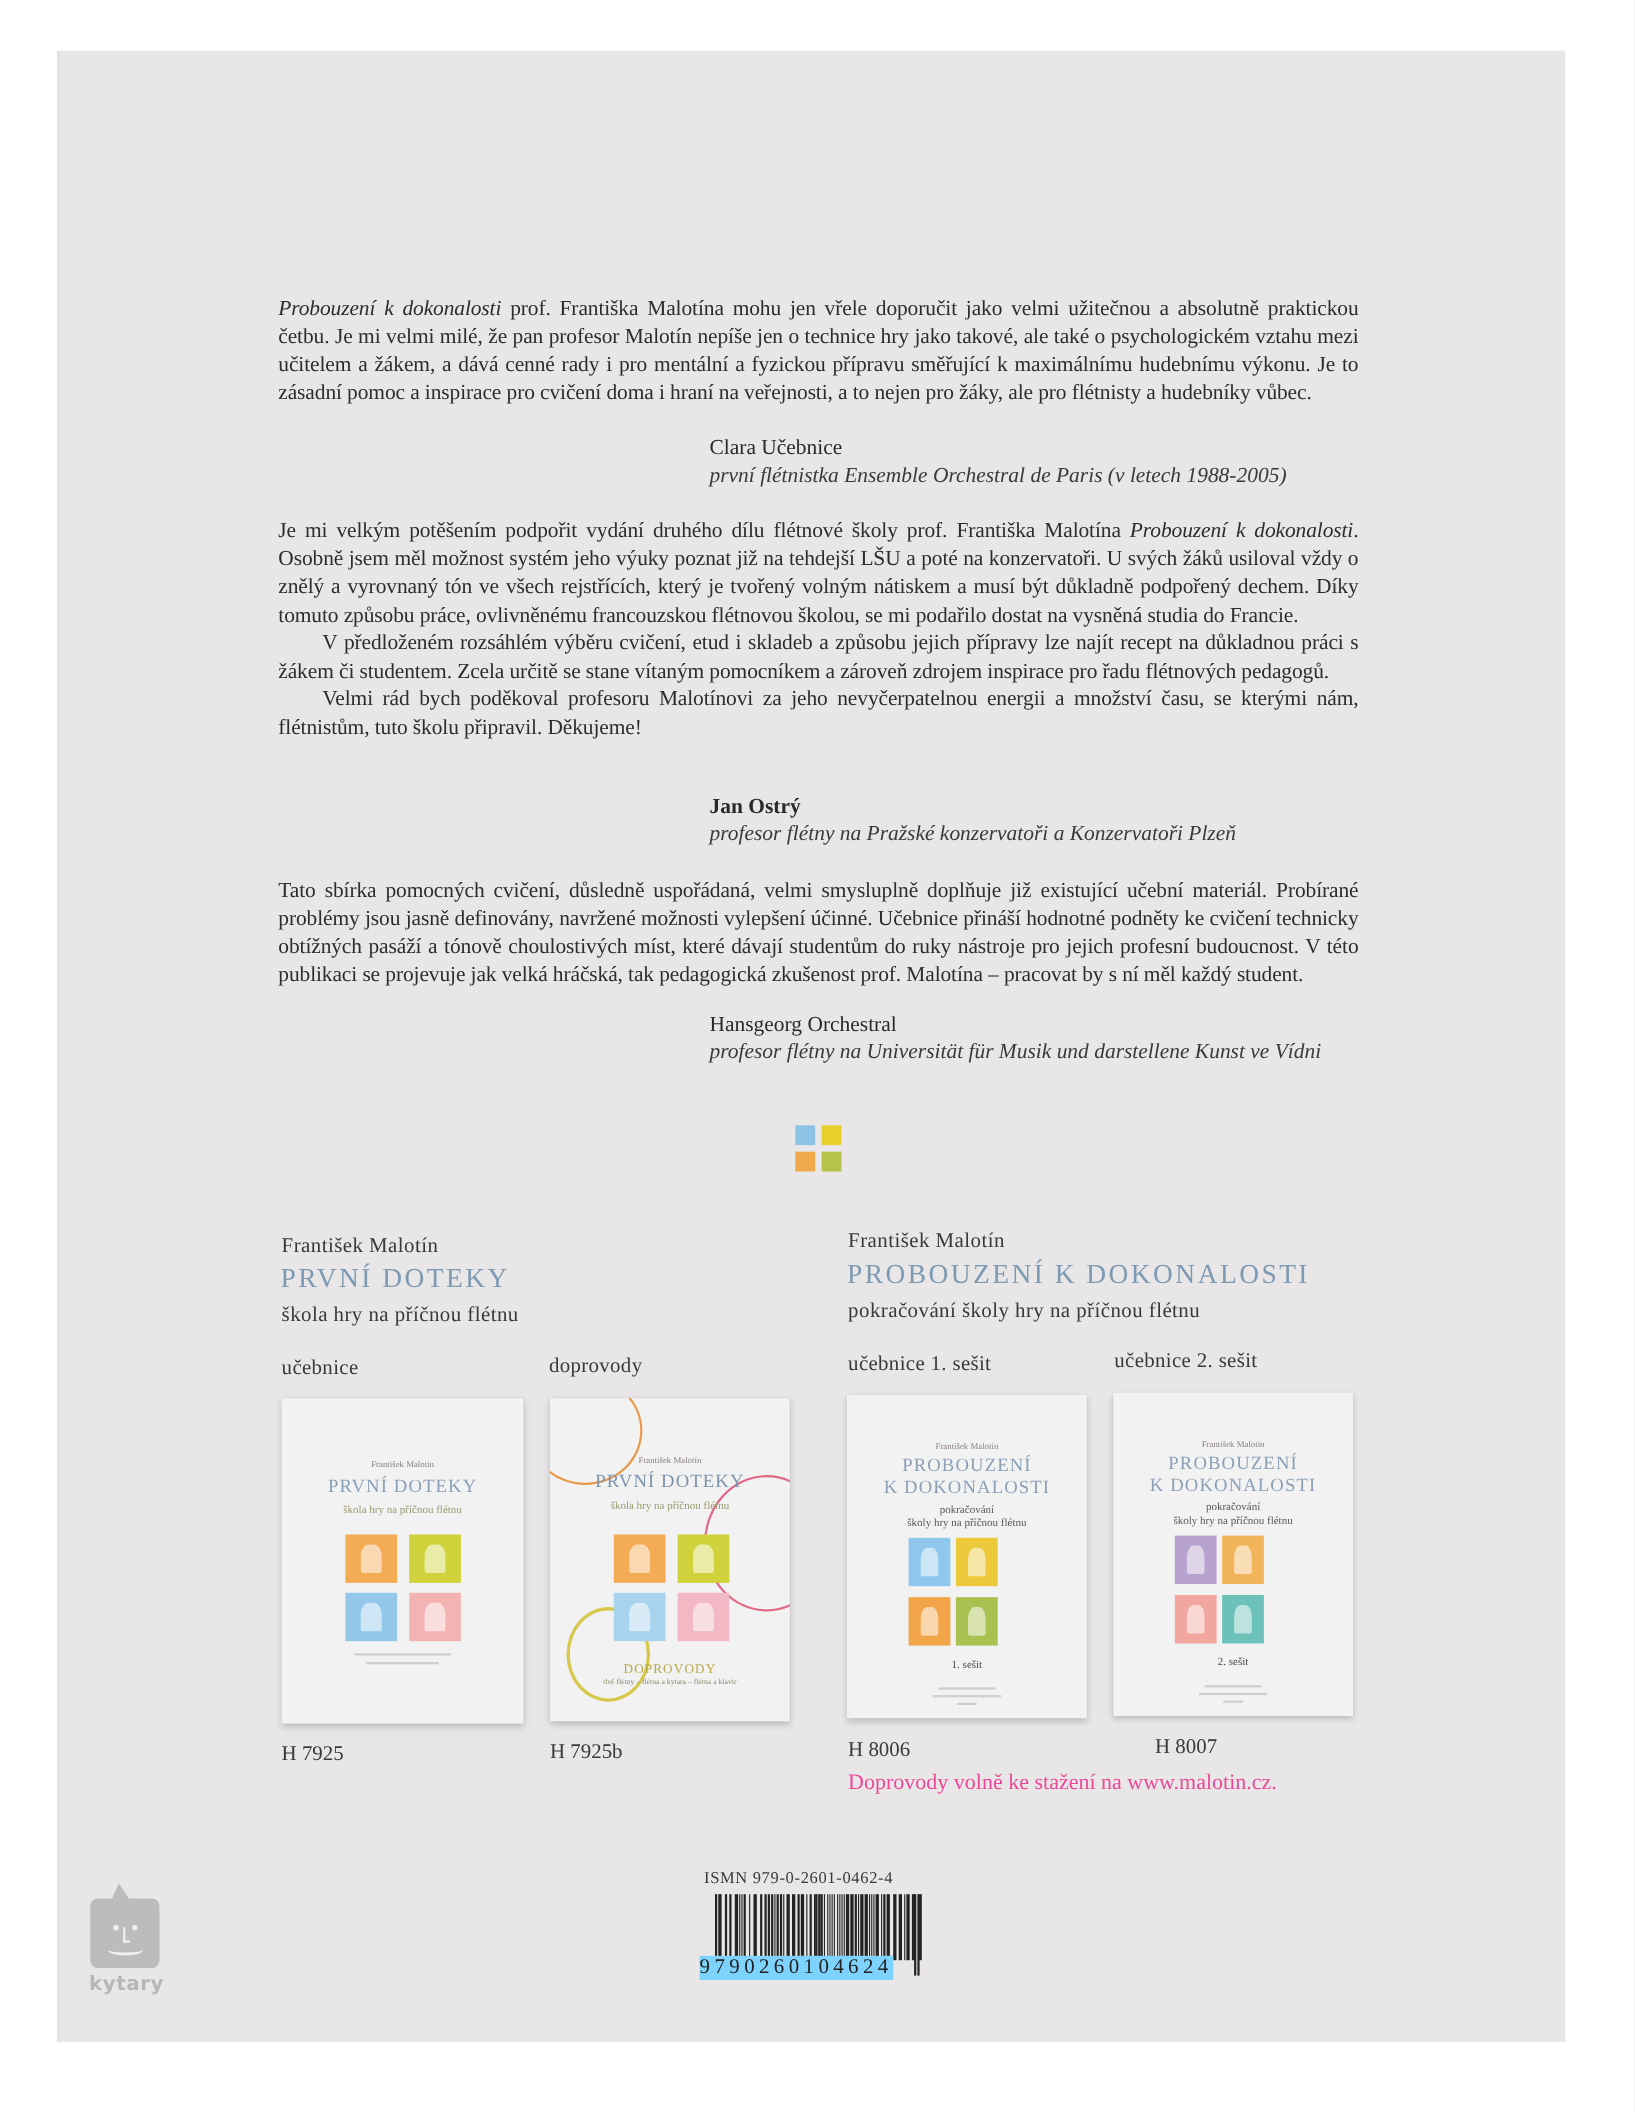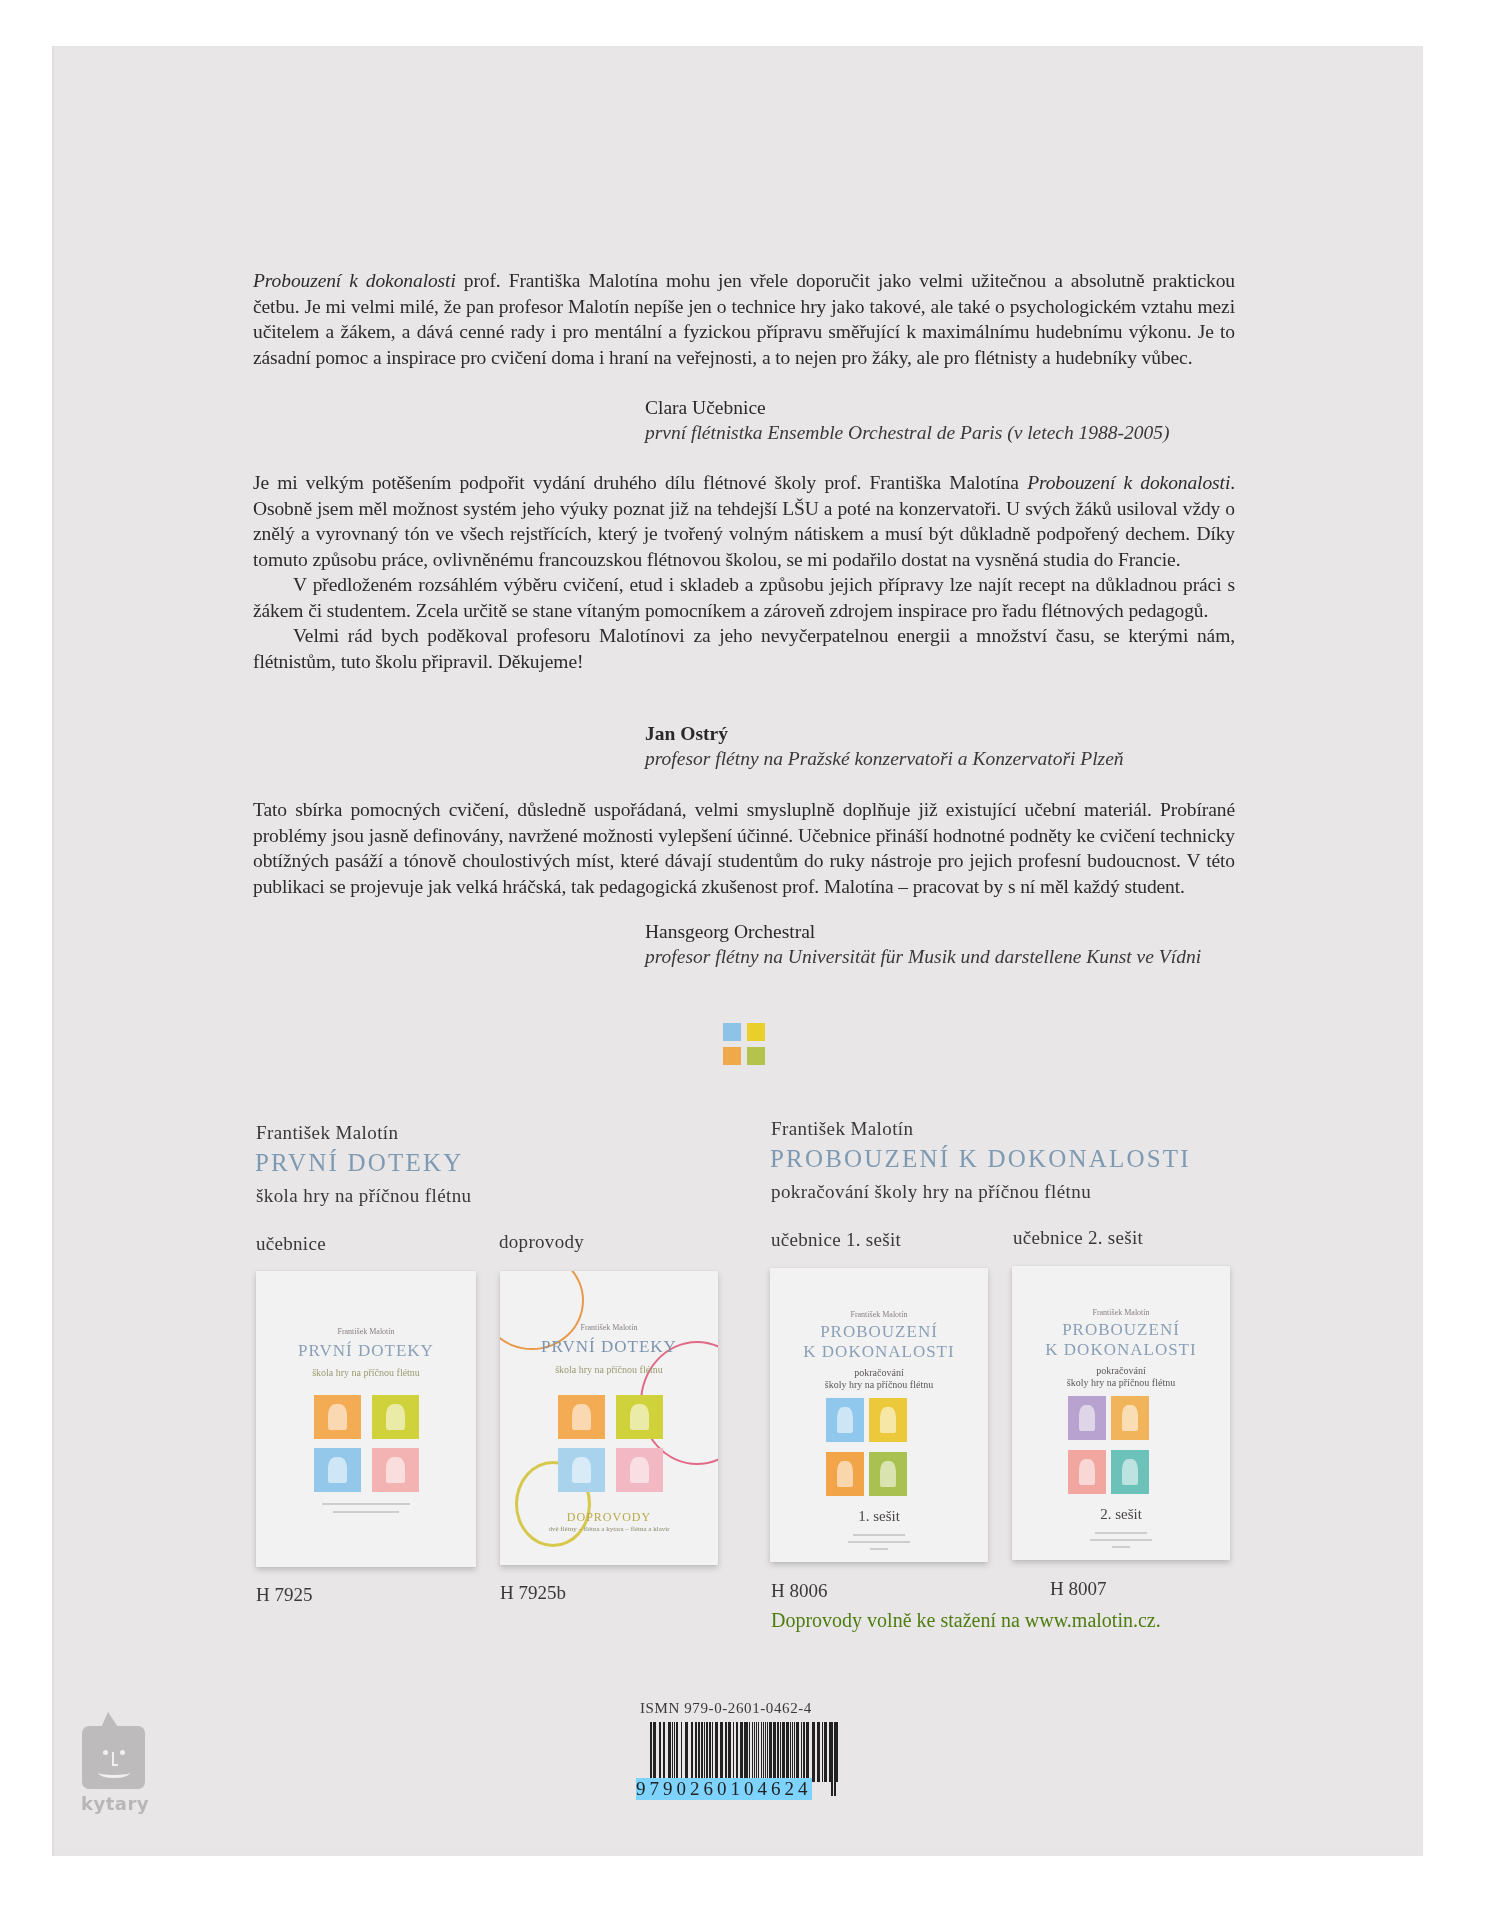--- a/index.html
+++ b/index.html
@@ -17,31 +17,31 @@
   i{font-style:italic;}
 
   .logo{position:absolute;left:723px;top:1023px;width:42px;height:42px;}
   .logo span{position:absolute;width:18px;height:18px;}
 
   .series-author{position:absolute;font-size:19px;color:#3a3838;letter-spacing:0.4px;}
   .series-title{position:absolute;font-size:25px;color:#7e9ab3;letter-spacing:2.2px;}
   .series-sub{position:absolute;font-size:19px;color:#3a3838;letter-spacing:0.4px;}
   .col-label{position:absolute;font-size:19px;color:#3a3838;letter-spacing:0.3px;}
   .code{position:absolute;font-size:19px;color:#3a3838;text-align:center;}
-  .note{position:absolute;font-size:20px;color:#4d7c0f;}
+  .note{position:absolute;font-size:20px;color:#ec4899;}
 
   .cover{position:absolute;background:#f3f2f3;box-shadow:0 3px 6px rgba(0,0,0,0.18),0 0 1px rgba(0,0,0,0.1);overflow:hidden;}
   .cover .c-author{position:absolute;left:0;right:0;text-align:center;font-size:8px;color:#8a8080;}
   .cover .c-title{position:absolute;left:0;right:0;text-align:center;font-size:17px;color:#8aa0b6;letter-spacing:1px;line-height:20px;}
   .cover .c-sub{position:absolute;left:0;right:0;text-align:center;font-size:10px;color:#9a9a70;line-height:12px;}
   .cover .c-sub.dark{color:#5a5656;}
   .cover .tile{position:absolute;width:47px;height:44px;}
   .cover .tile::after{content:"";position:absolute;left:30%;top:20%;width:40%;height:60%;
        background:rgba(255,255,255,0.55);border-radius:40% 40% 10% 10%;}
-  .cover .c-vol{position:absolute;left:0;right:0;text-align:center;font-size:15px;color:#4a4646;}
+  .cover .c-vol{position:absolute;left:0;right:0;text-align:center;font-size:10px;color:#4a4646;}
   .cover .c-fine{position:absolute;left:30%;width:40%;height:2px;background:#cfcccc;}
   .ring{position:absolute;border-radius:50%;border-style:solid;background:transparent;}
 
   .isbn{position:absolute;left:640px;top:1700px;font-size:15px;color:#3a3838;letter-spacing:0.6px;}
   .barcode{position:absolute;left:650px;top:1722px;width:190px;height:74px;}
   .barcode i{position:absolute;top:0;background:#222;}
   .barnums{position:absolute;left:636px;top:1778px;font-size:19px;color:#222;letter-spacing:4px;background:#7dd3fc;}
 
   .kytary{position:absolute;left:82px;top:1712px;width:63px;height:84px;}
   .kytary .box{position:absolute;left:0;top:14px;width:63px;height:63px;background:#bdbbbc;border-radius:7px;}

